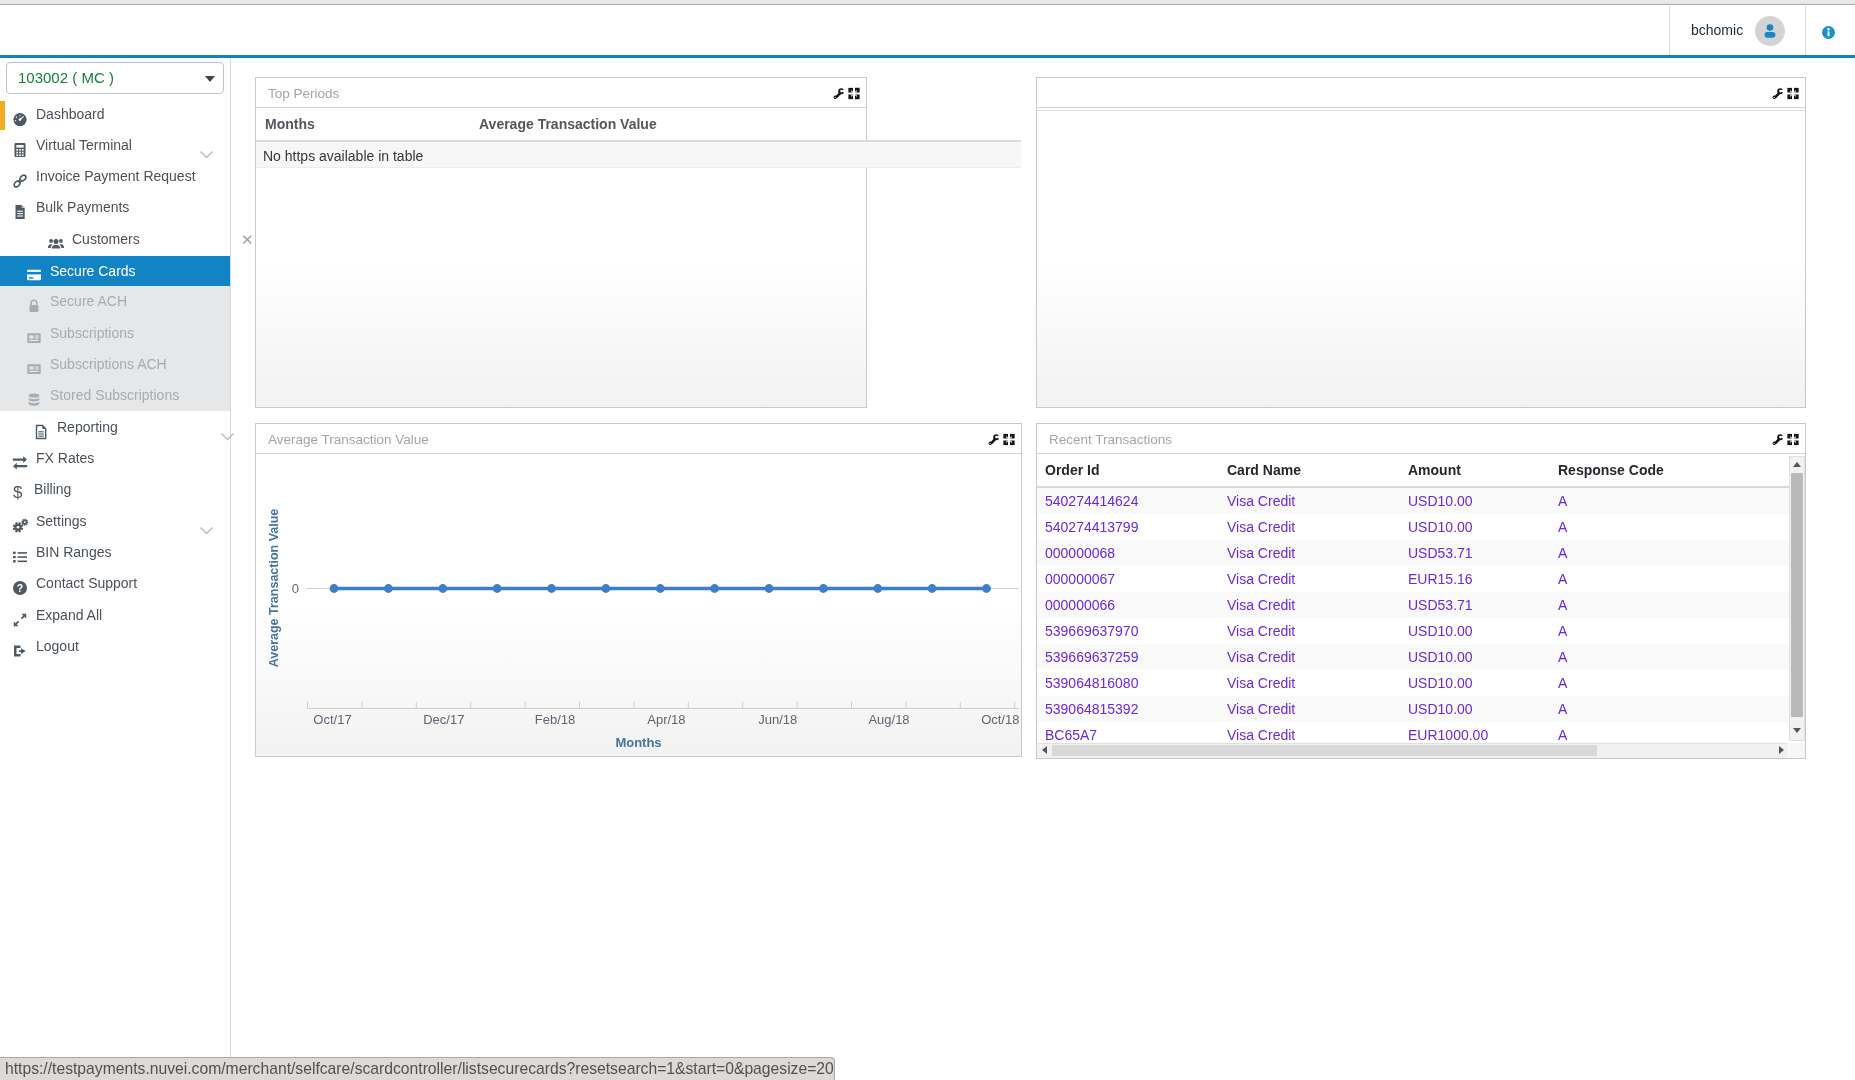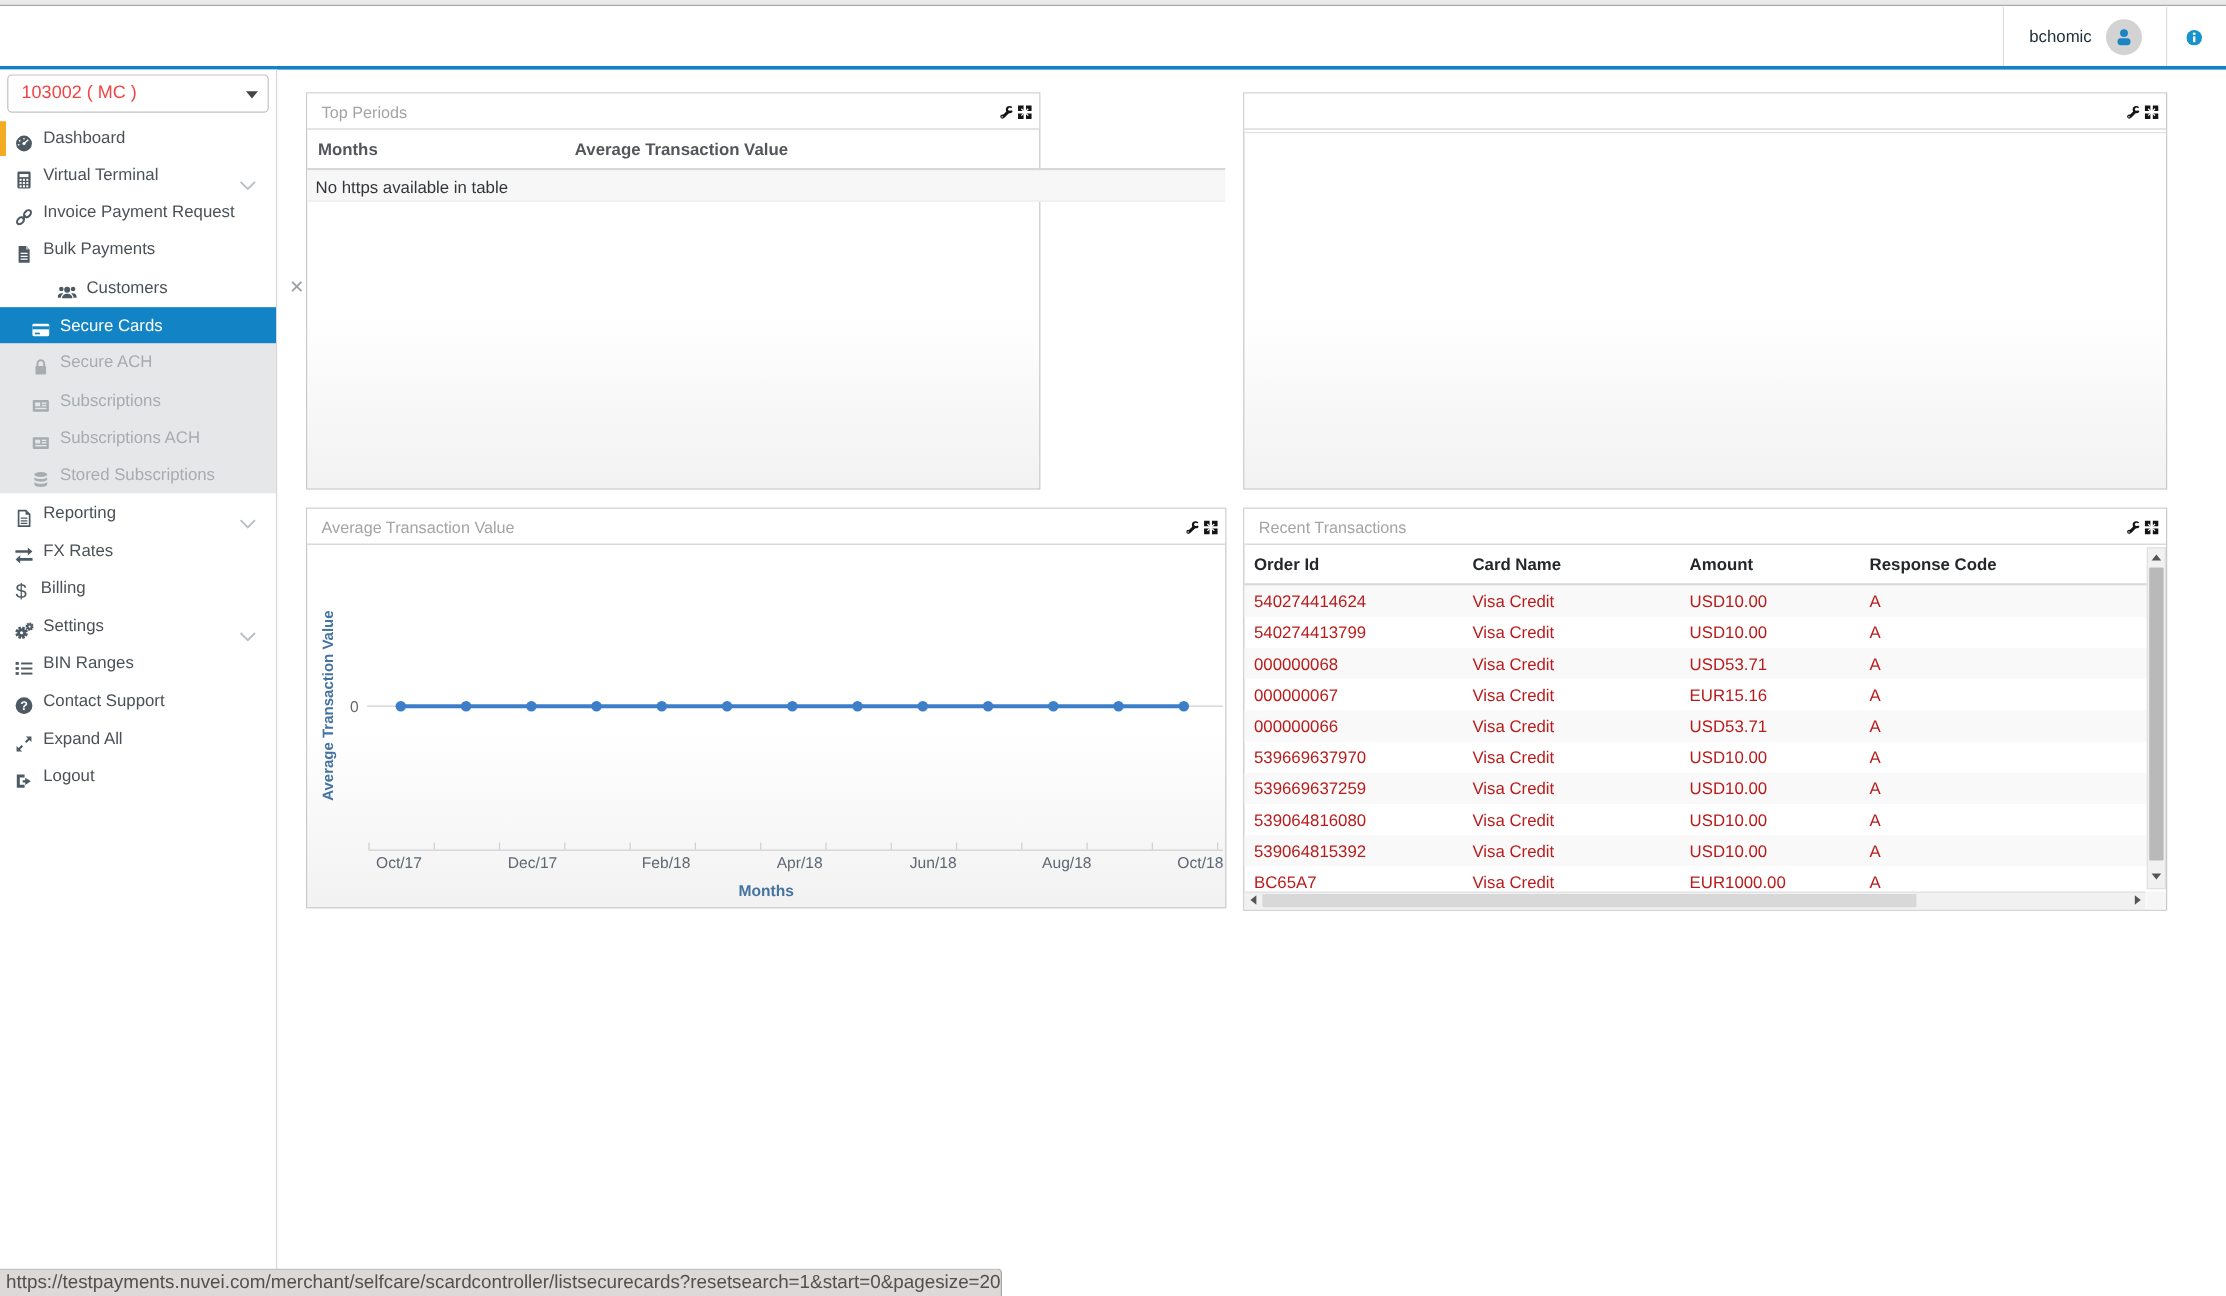--- a/index.html
+++ b/index.html
@@ -15,21 +15,21 @@
   #uname { position:absolute; left:1691px; top:4px; width:62px; height:52px;
     line-height:52px; font-weight:normal; font-size:14px; color:#1c2b36; }
   #avatar { position:absolute; left:1755px; top:16px; width:30px; height:30px;
     border-radius:50%; background:#d3d3d3; }
   #infoicon { position:absolute; left:1822px; top:25px; width:13px; height:13px; }
   
   #sidebar { position:absolute; left:0; top:58px; width:231px; height:1022px;
     background:#fff; border-right:1px solid #d8d8d8; }
   #mselect { position:absolute; left:6px; top:62px; width:218px; height:32px;
     border:1px solid #c3c3c3; border-radius:4px; background:#fff;
-    font-size:15px; color:#ef4444; line-height:30px; padding-left:11px; }
+    font-size:15px; color:#15803d; line-height:30px; padding-left:11px; }
   #mselect .caret { position:absolute; right:8px; top:13px; width:0; height:0;
     border-left:5px solid transparent; border-right:5px solid transparent;
     border-top:6px solid #444; }
   #submenu-bg { position:absolute; left:0; top:256px; width:230px; height:155px;
     background:#e5e7e9; }
   .mi { position:absolute; left:0; width:230px; height:31px; line-height:31px;
     font-size:14px; color:#4a5158; }
   .mi .ic { position:absolute; left:12px; top:8px; width:16px; height:16px; }
   .mi .txt { position:absolute; left:36px; top:0; white-space:nowrap; }
   .mi.sub .ic { left:26px; }
@@ -43,21 +43,21 @@
   
   .panel { position:absolute; border:1px solid #c9c9c9; background:#fff; }
   .phead { position:absolute; left:0; top:0; right:0; height:30px; background:#fff;
     border-bottom:1px solid #d2d2d2; }
   .ptitle { position:absolute; left:12px; top:8px; font-size:13.5px; color:#a2a4a7; }
   .picons { position:absolute; right:6px; top:9px; }
   .grad { background:linear-gradient(#ffffff 55%, #f2f2f2 100%); }
   
   .thead-txt { font-weight:bold; font-size:14px; color:#24282c; }
   .tcell { font-size:14px; color:#33373b; }
-  .rrow { position:relative; height:26px; line-height:26px; font-size:14px; color:#b91c1c;text-decoration:underline; }
+  .rrow { position:relative; height:26px; line-height:26px; font-size:14px; color:#6d28d9;text-decoration:underline; }
   .rrow.z { background:#f9f9f9; }
   .rrow span { position:absolute; top:0; }
   .c1 { left:8px; } .c2 { left:190px; } .c3 { left:371px; } .c4 { left:521px; }
   
   #statusbar { position:absolute; left:0; top:1057px; width:835px; height:23px;
     background:#dbdad9; border-top:1px solid #aba7a3; border-right:1px solid #aba7a3;
     border-top-right-radius:4px; font-size:15.7px; color:#55504a; line-height:22px;
     padding-left:5px; white-space:nowrap; overflow:hidden; }
 </style>
 </head>
@@ -192,21 +192,21 @@
       <span class="txt">Subscriptions ACH</span>
     </div>
   <div class="mi sub dis" style="top:380px;">
       <span class="ic"><svg viewBox="0 0 16 16" fill="#a7acb1">
           <ellipse cx="8" cy="3.4" rx="5.3" ry="2"></ellipse>
           <path d="M2.7 5.2c0 1.1 2.4 2 5.3 2s5.3-.9 5.3-2v2.2c0 1.1-2.4 2-5.3 2s-5.3-.9-5.3-2z"></path>
           <path d="M2.7 9.3c0 1.1 2.4 2 5.3 2s5.3-.9 5.3-2v2.5c0 1.1-2.4 2-5.3 2s-5.3-.9-5.3-2z"></path>
         </svg></span>
       <span class="txt">Stored Subscriptions</span>
     </div>
-  <div class="mi" style="top:412px;">
+  <div class="mi" style="top:412px;margin-left:21px;">
       <span class="ic"><svg viewBox="0 0 16 16">
           <path d="M3.5 1.5h6l3.2 3.2V14.5h-9.2z" fill="#fff" stroke="#4e5a63" stroke-width="1.4"></path>
           <path d="M9.3 1.5v3.4h3.4z" fill="#4e5a63"></path>
           <g stroke="#4e5a63" stroke-width="1.1">
             <line x1="5.3" y1="7.8" x2="10.8" y2="7.8"></line>
             <line x1="5.3" y1="10" x2="10.8" y2="10"></line>
             <line x1="5.3" y1="12.2" x2="10.8" y2="12.2"></line>
           </g>
         </svg></span>
       <span class="txt">Reporting</span>

